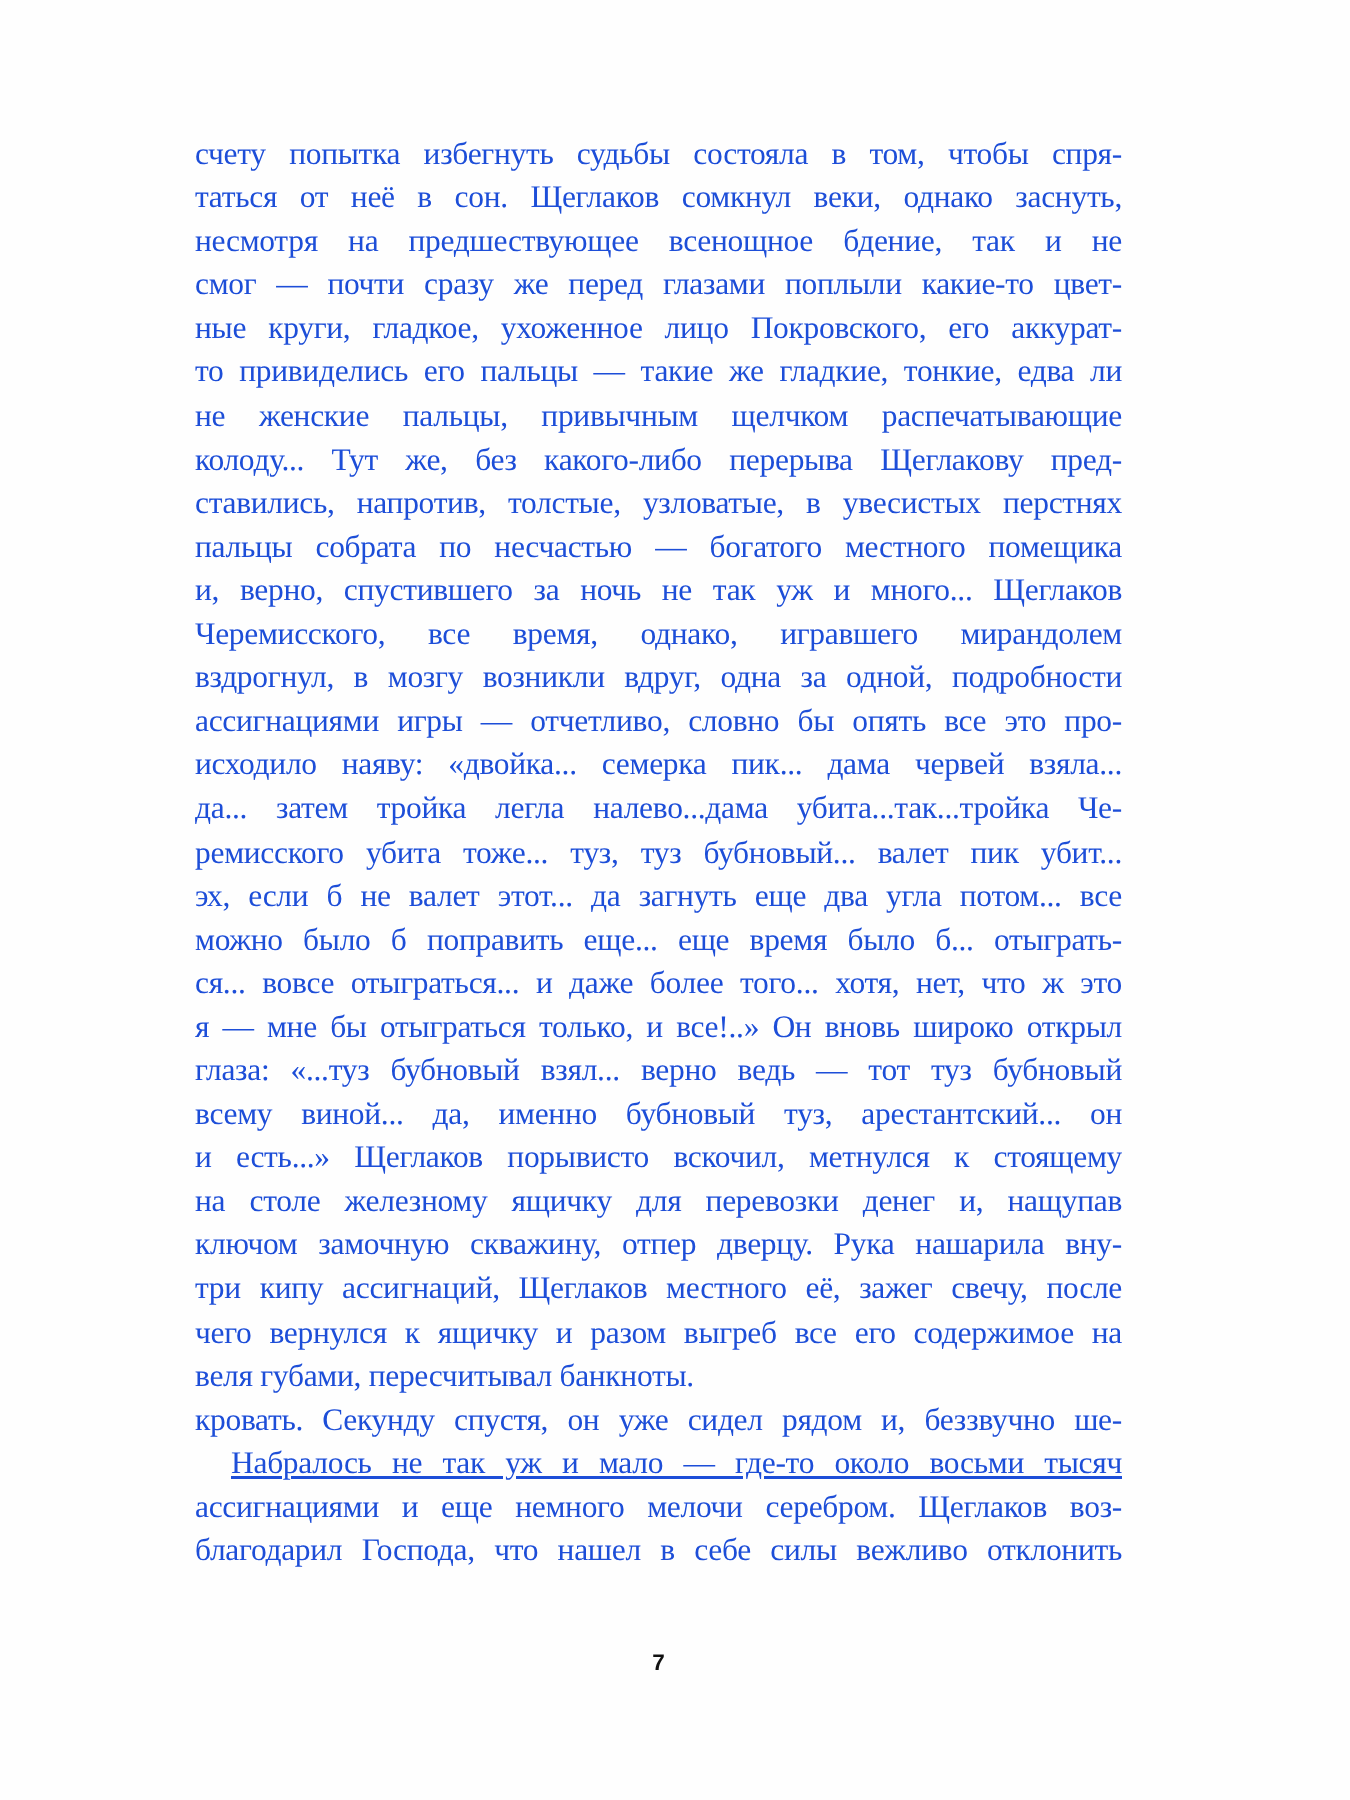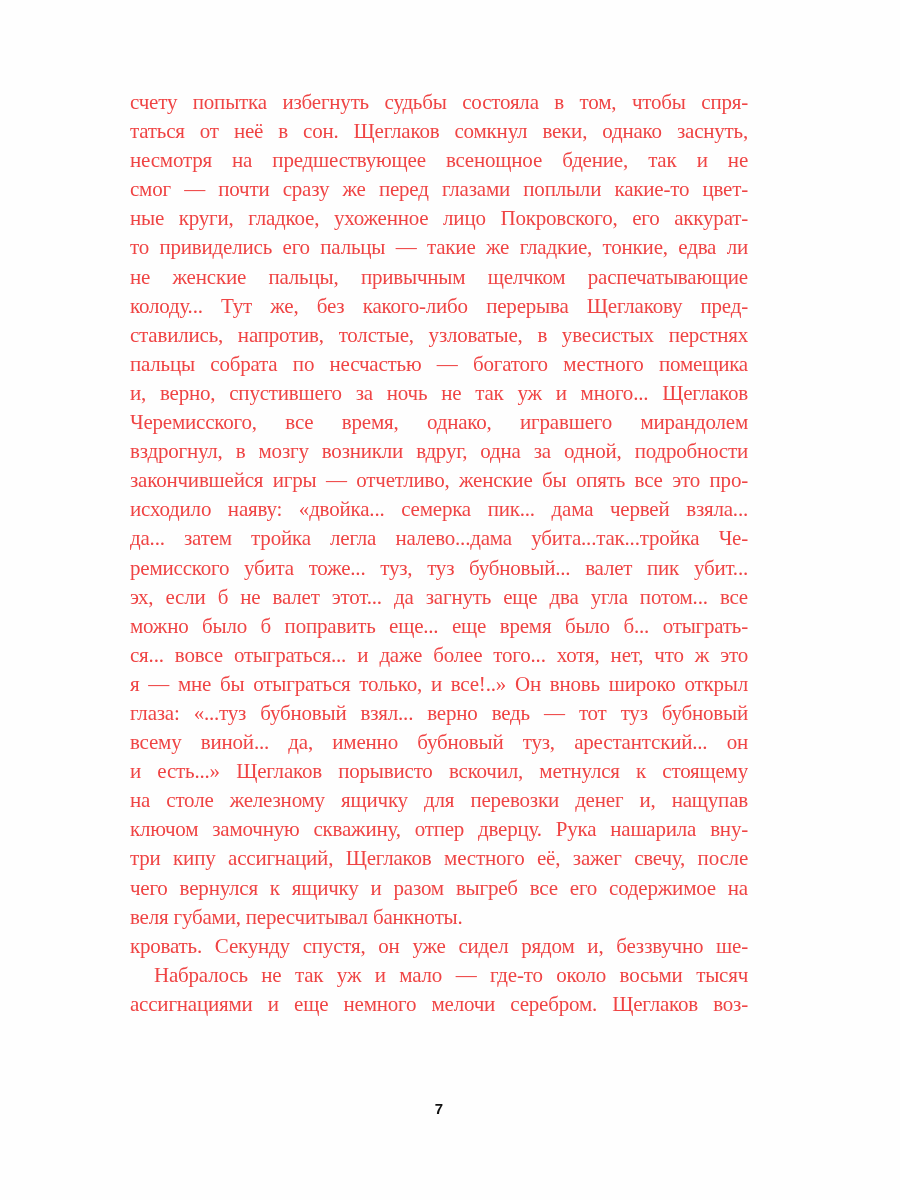--- a/index.html
+++ b/index.html
@@ -13,37 +13,38 @@
     height: 1200px;
     background: #fefefe;
     overflow: hidden;
     font-family: "Liberation Serif", "DejaVu Serif", serif;
   }
   .text-block {
     position: absolute;
     left: 130px;
     top: 88px;
     width: 618px;
-    color: #ef4444;
+    color: #1d4ed8;
     font-size: 21px;
     line-height: 29.1px;
     letter-spacing: -0.2px;
   }
   .line {
     text-align: justify;
     text-align-last: justify;
     white-space: normal;
     height: 29.1px;
     overflow: hidden;
   }
   .line.para-end {
     text-align-last: left;
   }
   .line.indent {
     text-indent: 24px;
+    text-decoration: underline;
   }
   .folio {
     position: absolute;
     left: 130px;
     top: 1100px;
     width: 618px;
     text-align: center;
     color: #111111;
     font-family: "Liberation Sans", sans-serif;
     font-size: 15px;
@@ -61,34 +62,35 @@
       <div class="line">смог — почти сразу же перед глазами поплыли какие-то цвет-</div>
       <div class="line">ные круги, гладкое, ухоженное лицо Покровского, его аккурат-</div>
       <div class="line">то привиделись его пальцы — такие же гладкие, тонкие, едва ли</div>
       <div class="line">не женские пальцы, привычным щелчком распечатывающие</div>
       <div class="line">колоду... Тут же, без какого-либо перерыва Щеглакову пред-</div>
       <div class="line">ставились, напротив, толстые, узловатые, в увесистых перстнях</div>
       <div class="line">пальцы собрата по несчастью — богатого местного помещика</div>
       <div class="line">и, верно, спустившего за ночь не так уж и много... Щеглаков</div>
       <div class="line">Черемисского, все время, однако, игравшего мирандолем</div>
       <div class="line">вздрогнул, в мозгу возникли вдруг, одна за одной, подробности</div>
-      <div class="line">закончившейся игры — отчетливо, женские бы опять все это про-</div>
+      <div class="line">ассигнациями игры — отчетливо, словно бы опять все это про-</div>
       <div class="line">исходило наяву: «двойка... семерка пик... дама червей взяла...</div>
       <div class="line">да... затем тройка легла налево...дама убита...так...тройка Че-</div>
       <div class="line">ремисского убита тоже... туз, туз бубновый... валет пик убит...</div>
       <div class="line">эх, если б не валет этот... да загнуть еще два угла потом... все</div>
       <div class="line">можно было б поправить еще... еще время было б... отыграть-</div>
       <div class="line">ся... вовсе отыграться... и даже более того... хотя, нет, что ж это</div>
       <div class="line">я — мне бы отыграться только, и все!..» Он вновь широко открыл</div>
       <div class="line">глаза: «...туз бубновый взял... верно ведь — тот туз бубновый</div>
       <div class="line">всему виной... да, именно бубновый туз, арестантский... он</div>
       <div class="line">и есть...» Щеглаков порывисто вскочил, метнулся к стоящему</div>
       <div class="line">на столе железному ящичку для перевозки денег и, нащупав</div>
       <div class="line">ключом замочную скважину, отпер дверцу. Рука нашарила вну-</div>
       <div class="line">три кипу ассигнаций, Щеглаков местного её, зажег свечу, после</div>
       <div class="line">чего вернулся к ящичку и разом выгреб все его содержимое на</div>
       <div class="line para-end">веля губами, пересчитывал банкноты.</div>
       <div class="line">кровать. Секунду спустя, он уже сидел рядом и, беззвучно ше-</div>
       <div class="line indent">Набралось не так уж и мало — где-то около восьми тысяч</div>
       <div class="line">ассигнациями и еще немного мелочи серебром. Щеглаков воз-</div>
+      <div class="line">благодарил Господа, что нашел в себе силы вежливо отклонить</div>
     </div>
   <div class="folio">7</div>
 </div>
 
 </body></html>

